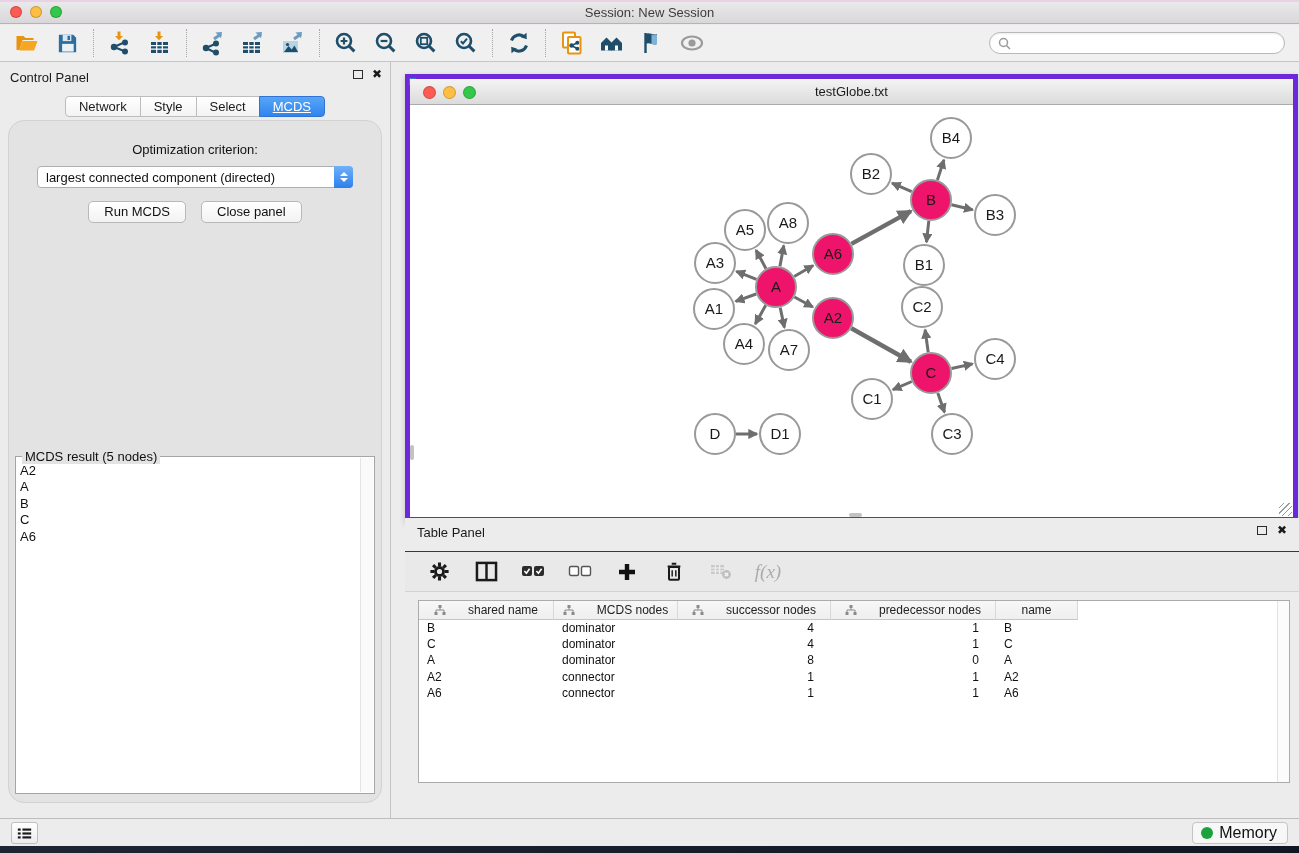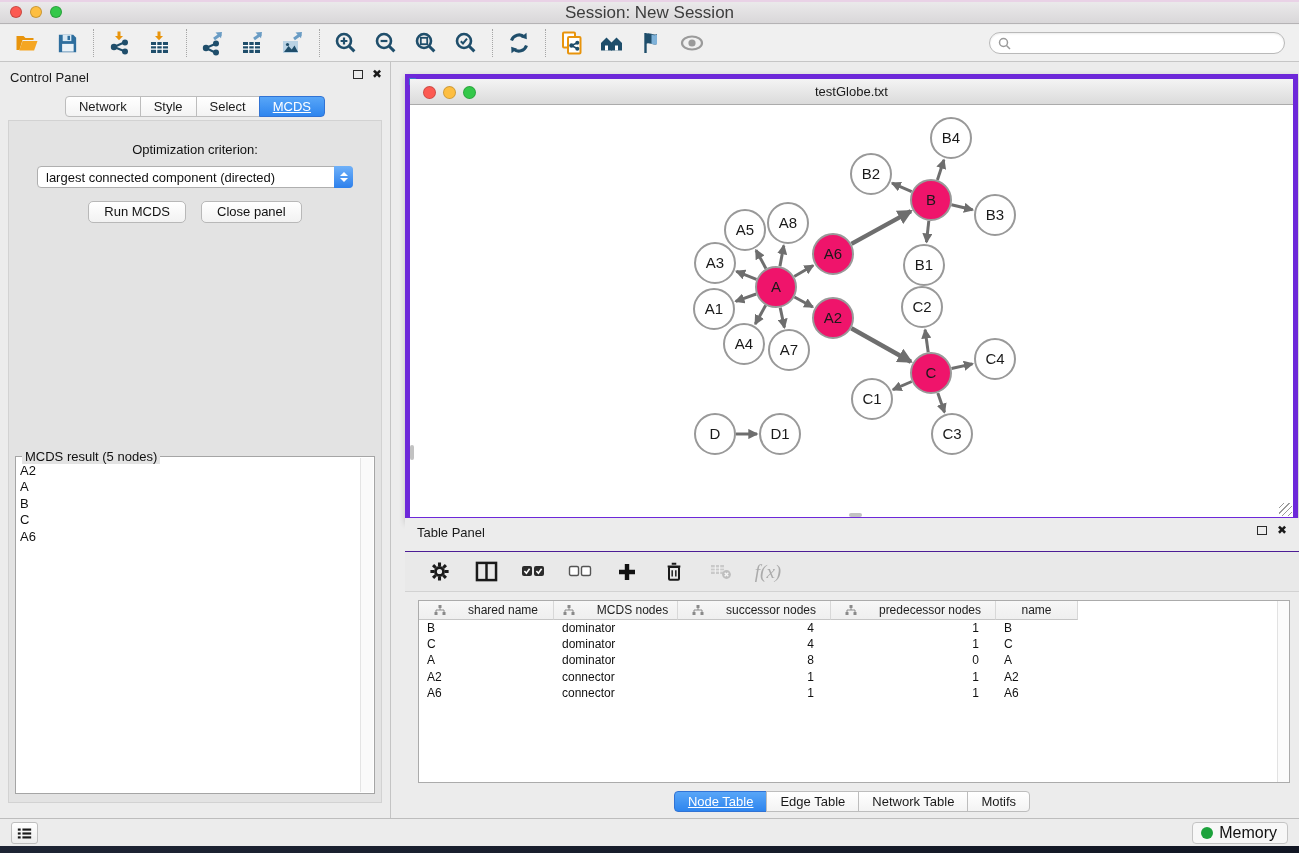--- a/index.html
+++ b/index.html
@@ -4,21 +4,21 @@
 <style>
   * { box-sizing: border-box; }
   body { margin:0; width:1299px; height:853px; font-family:"Liberation Sans","DejaVu Sans",sans-serif; background:#ECECEC; position:relative; overflow:hidden; -webkit-font-smoothing:antialiased; }
 
   
   .titlebar { position:absolute; top:0; left:0; right:0; height:24px; background:linear-gradient(#ECEBEC,#D9D7D9); border-bottom:1px solid #B5B3B5; }
   .titlebar::before { content:""; position:absolute; top:0; left:0; right:0; height:2px; background:#E9D2E6; }
   .lights { position:absolute; left:10px; top:6px; display:flex; gap:8px; }
   .light { width:12px; height:12px; border-radius:50%; border:1px solid rgba(0,0,0,.2); }
   .light.red{background:#FC5A52;} .light.yellow{background:#FDBE41;} .light.green{background:#34C84A;}
-  .win-title { position:absolute; left:0; right:0; top:0; height:24px; line-height:26px; text-align:center; font-size:17px; color:#3d3d3d; }
+  .win-title { position:absolute; left:0; right:0; top:0; height:24px; line-height:26px; text-align:center; font-size:13px; color:#3d3d3d; }
 
   
   .toolbar { position:absolute; top:25px; left:0; right:0; height:37px; background:#F0F0F0; border-bottom:1px solid #C6C6C6; display:flex; align-items:center; padding:0 10px; }
   .tb-group { display:flex; align-items:center; gap:6px; }
   .tb-sep { width:1px; height:28px; border-left:1px dotted #A6A6A6; margin:0 9px; }
   .tb-btn { width:34px; height:30px; display:flex; align-items:center; justify-content:center; border-radius:4px; cursor:default; }
   .searchbox { margin-left:auto; margin-right:4px; width:296px; height:22px; border:1px solid #B9B9B9; border-radius:12px; background:#fff; display:flex; align-items:center; padding:0 8px; box-shadow:inset 0 1px 2px rgba(0,0,0,.08); }
   .searchbox input { border:none; outline:none; flex:1; font-size:12px; background:transparent; margin-left:4px; }
 
   
@@ -27,21 +27,21 @@
   .cp-title { position:absolute; left:10px; top:8px; font-size:13px; color:#1a1a1a; }
   .panel-icons { position:absolute; right:8px; top:7px; display:flex; gap:9px; align-items:center; }
   .float-ico { width:10px; height:9px; border:1.6px solid #2b2b2b; }
   .close-ico { font-size:12px; font-weight:bold; color:#1a1a1a; font-family:"DejaVu Sans",sans-serif; line-height:10px; }
   .seg-tabs { display:flex; justify-content:center; position:relative; z-index:2; }
   .seg { padding:2px 13px; height:21px; font-size:13px; line-height:16px; background:linear-gradient(#FFFFFF,#F3F3F3); border:1px solid #BDBDBD; margin-left:-1px; color:#1a1a1a; cursor:default; }
   .seg:first-child { border-radius:4px 0 0 4px; margin-left:0; }
   .seg:last-child { border-radius:0 4px 4px 0; }
   .seg.active { background:linear-gradient(#58A6F8,#2E85EE); color:#fff; border-color:#3173D4;text-decoration:underline; }
   .cp-tabs { position:absolute; top:34px; left:0; right:0; }
-  .cp-inner { position:absolute; top:58px; left:8px; right:8px; bottom:15px; background:#E3E3E3; border:1px solid #D2D2D2; border-radius:0; }
+  .cp-inner { position:absolute; top:58px; left:8px; right:8px; bottom:15px; background:#E3E3E3; border:1px solid #D2D2D2; border-radius:16px; }
   .opt-label { margin-top:21px; text-align:center; font-size:13px; color:#111; }
   .cp-select { margin:9px auto 0; width:316px; height:22px; background:#fff; border:1px solid #AFAFAF; border-radius:4px; display:flex; align-items:center; position:relative; }
   .cp-select .val { flex:1; font-size:13px; padding-left:8px; color:#111; white-space:nowrap; }
   .stepper { width:19px; height:22px; margin:-1px -1px 0 0; border-radius:0 4px 4px 0; background:linear-gradient(#6FB1F9,#2D80EC); display:flex; flex-direction:column; align-items:center; justify-content:center; gap:2px; }
   .stepper i { width:0; height:0; border-left:4px solid transparent; border-right:4px solid transparent; }
   .stepper .up { border-bottom:4px solid #fff; }
   .stepper .down { border-top:4px solid #fff; }
   .cp-buttons { margin-top:13px; display:flex; justify-content:center; gap:15px; }
   .btn { height:22px; padding:0 15px; font-size:13px; color:#111; background:linear-gradient(#FFFFFF,#F2F2F2); border:1px solid #B8B8B8; border-radius:5px; line-height:20px; cursor:default; }
   .groupbox { position:absolute; top:335px; left:6px; right:6px; bottom:8px; background:#fff; border:1px solid #A5A5A5; }
@@ -569,26 +569,20 @@
         <div class="dt-row">
           <div class="dt-cell" style="width: 135px;">A6</div>
           <div class="dt-cell" style="width: 124px;">connector</div>
           <div class="dt-cell right" style="width: 153px;">1</div>
           <div class="dt-cell right" style="width: 165px;">1</div>
           <div class="dt-cell" style="width: 82px;">A6</div>
         </div>
       </div>
     <div class="dt-scroll"></div>
   </div>
-  <div class="tp-tabs seg-tabs" id="table-tabs">
-      <span class="seg active">Node Table</span>
-      <span class="seg">Edge Table</span>
-      <span class="seg">Network Table</span>
-      <span class="seg">Motifs</span>
-    </div>
 </div>
 
 <div class="status-bar">
   <span class="list-btn">
     <svg width="17" height="15" viewBox="0 0 20 18">
         <g fill="#1a1a1a">
           <rect x="2" y="3" width="3.4" height="2.6"></rect>
           <rect x="7.5" y="3" width="10.5" height="2.6"></rect>
           <rect x="2" y="7.7" width="3.4" height="2.6"></rect>
           <rect x="7.5" y="7.7" width="10.5" height="2.6"></rect>

